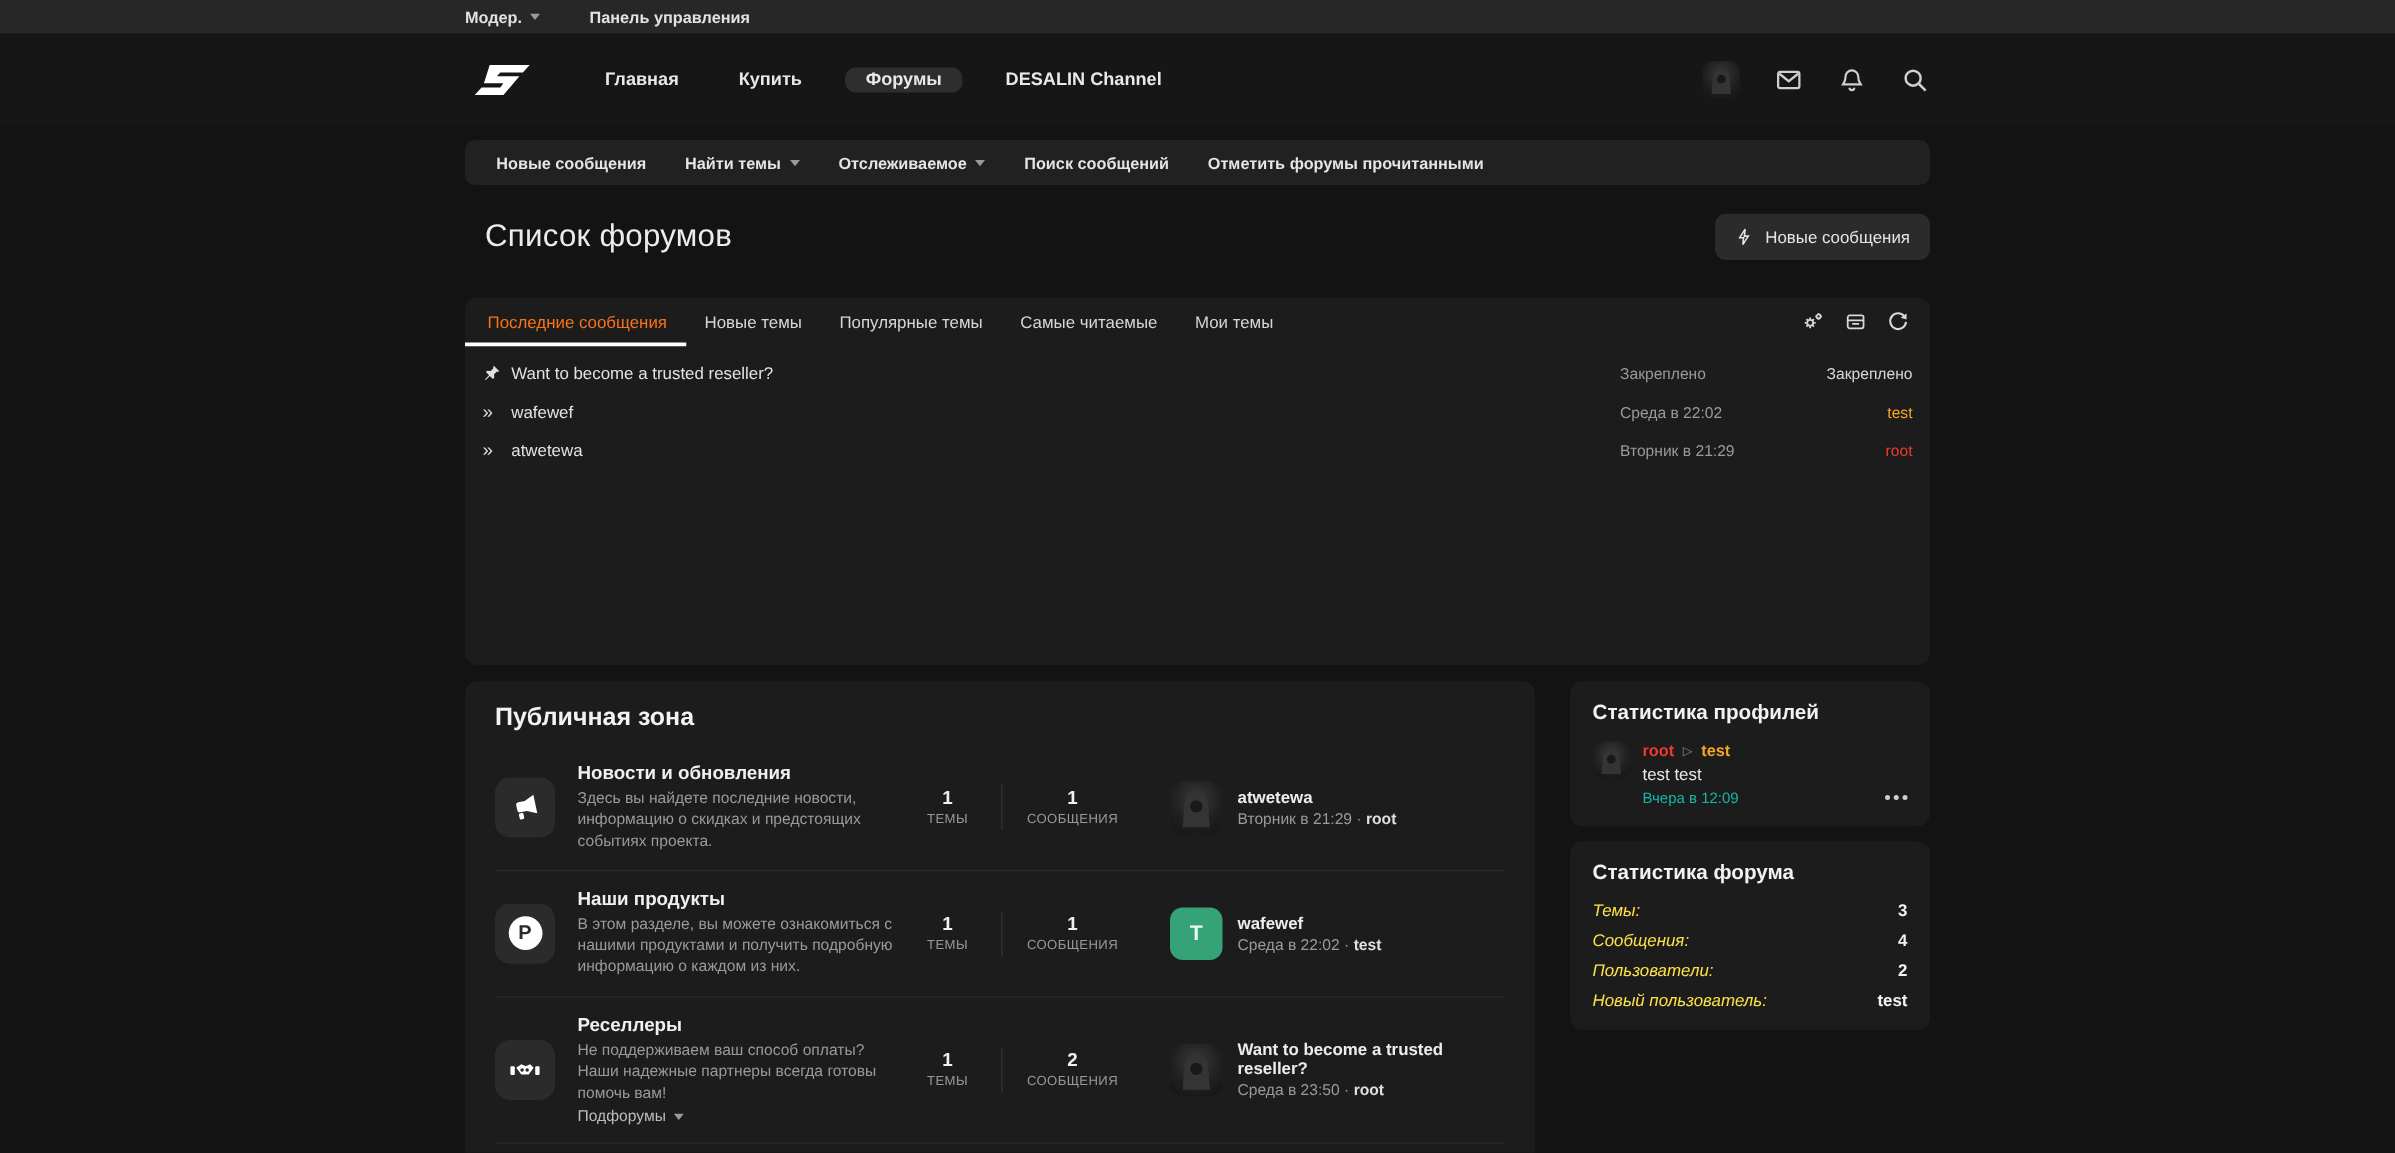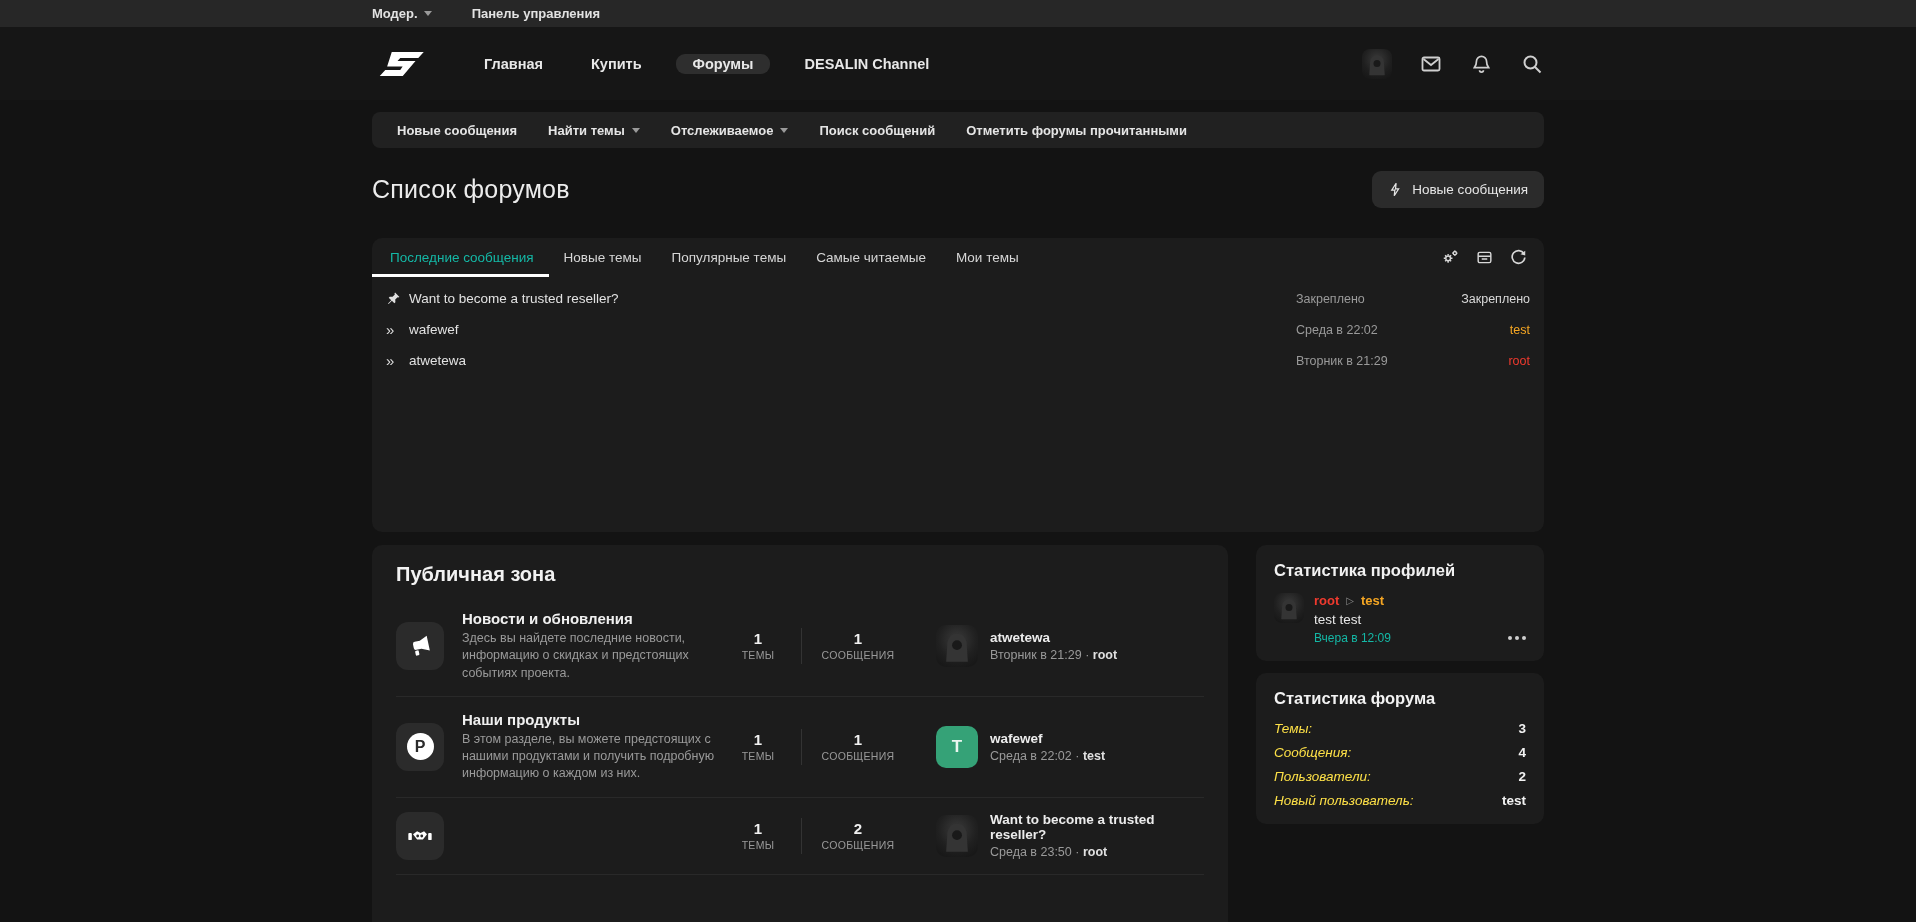--- a/index.html
+++ b/index.html
@@ -26,32 +26,32 @@
   .avatar-sm { width:30px; height:30px; border-radius:8px; overflow:hidden;
                background:radial-gradient(circle at 50% 35%, #3a3a3a 0%, #1f1f1f 55%, #141414 100%); position:relative; }
   .hood { position:absolute; inset:0; }
 
   
   .main { padding-top:12px; }
   .subnav { height:36px; background:#212121; border-radius:8px; display:flex; align-items:center; gap:31px; padding:0 25px; }
   .subnavitem { font-size:13px; font-weight:600; color:#e5e5e5; display:flex; align-items:center; gap:7px; cursor:pointer; }
 
   
-  .titlerow { display:flex; align-items:center; justify-content:space-between; margin-top:16px; height:50px; }
+  .titlerow { display:flex; align-items:center; justify-content:space-between; margin-top:16px; height:50px;margin-left:16px; }
   .pagetitle { font-size:25px; font-weight:400; color:#ececec; letter-spacing:.2px; }
   .btn-new { display:flex; align-items:center; gap:9px; background:#2b2b2b; border:none; border-radius:9px; height:37px;
              padding:0 16px; font-size:13.5px; color:#e5e5e5; font-family:inherit; cursor:pointer; }
 
   
   .panel { background:#1c1c1c; border-radius:10px; }
   .panel-threads { margin-top:24px; height:294px; }
   .tabs { display:flex; align-items:center; height:39px; font-size:13.5px; color:#d6d6d6; }
   .tab { padding:0 15px; height:100%; display:flex; align-items:center; position:relative; cursor:pointer; white-space:nowrap; }
   .tab.first { padding-left:18px; }
-  .tab.active { color:#14b8a6; }
+  .tab.active { color:#f97316; }
   .tab.active::after { content:""; position:absolute; left:0; right:0; bottom:0; height:3px; background:#fff; }
   .tabicons { margin-left:auto; display:flex; align-items:center; gap:15px; margin-right:16px; color:#d8d8d8; }
   .tabicon { display:flex; cursor:pointer; }
   .threadlist { margin-top:6px; }
   .trow { display:flex; align-items:center; height:31px; padding:0 14px; font-size:13.5px; color:#e2e2e2; }
   .ticon { width:23px; display:flex; color:#e0e0e0; flex:none; }
   .chev { font-size:15px; color:#dcdcdc; line-height:1; }
   .ttitle { cursor:pointer; }
   .tright { margin-left:auto; display:flex; align-items:center; width:234px; font-size:12.5px; }
   .tdate { color:#9a9a9a; }
@@ -309,21 +309,21 @@
             </div>
           </div>
         </div>
 
         <div class="node">
           <span class="node-icon">
             <span class="p-circle">P</span>
           </span>
           <div class="node-text">
             <div class="node-title">Наши продукты</div>
-            <div class="node-desc">В этом разделе, вы можете предстоящих с нашими продуктами и получить подробную информацию о каждом из них.</div>
+            <div class="node-desc">В этом разделе, вы можете ознакомиться с нашими продуктами и получить подробную информацию о каждом из них.</div>
           </div>
           <div class="node-stats">
             <div class="stat">
               <div class="stat-val">1</div>
               <div class="stat-label">ТЕМЫ</div>
             </div>
             <span class="vdiv"></span>
             <div class="stat wide">
               <div class="stat-val">1</div>
               <div class="stat-label">СООБЩЕНИЯ</div>
@@ -345,20 +345,28 @@
         <div class="node">
           <span class="node-icon">
             <svg width="28" height="28" viewBox="0 0 24 24" fill="#fff">
               <rect x="2" y="9.5" width="3" height="6" rx="0.8"></rect>
               <rect x="19" y="9.5" width="3" height="6" rx="0.8"></rect>
               <path d="M6 10.5 9.5 8l3 1.5L15.5 8 18 10.5l-3.5 4.5h-5L6 10.5z"></path>
               <circle cx="10" cy="12" r="1.2" fill="#2b2b2b"></circle>
               <circle cx="13.5" cy="12" r="1.2" fill="#2b2b2b"></circle>
             </svg>
           </span>
+          <div class="node-text">
+            <div class="node-title">Реселлеры</div>
+            <div class="node-desc">Не поддерживаем ваш способ оплаты? Наши надежные партнеры всегда готовы помочь вам!</div>
+            <div class="subforums">
+              <span>Подфорумы</span>
+              <span class="caret"></span>
+            </div>
+          </div>
           <div class="node-stats">
             <div class="stat">
               <div class="stat-val">1</div>
               <div class="stat-label">ТЕМЫ</div>
             </div>
             <span class="vdiv"></span>
             <div class="stat wide">
               <div class="stat-val">2</div>
               <div class="stat-label">СООБЩЕНИЯ</div>
             </div>

